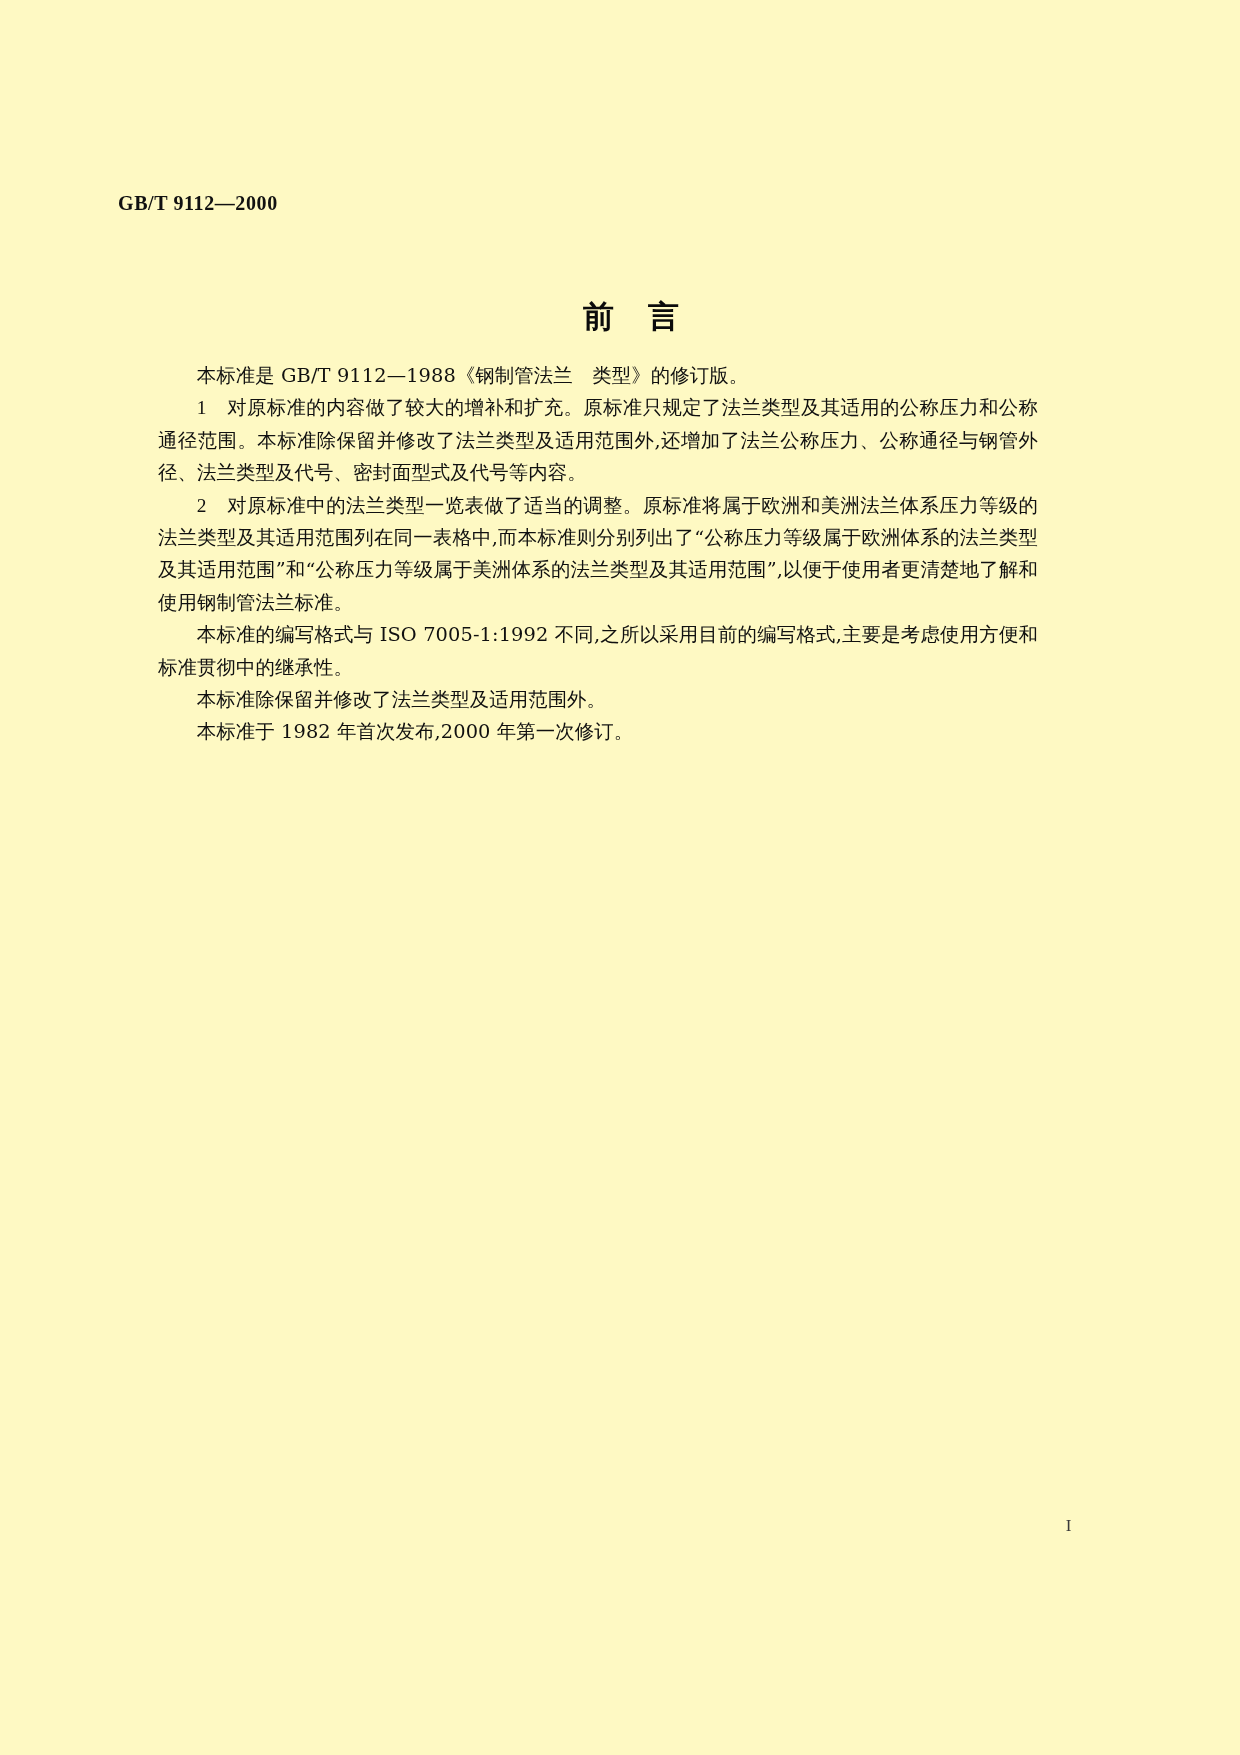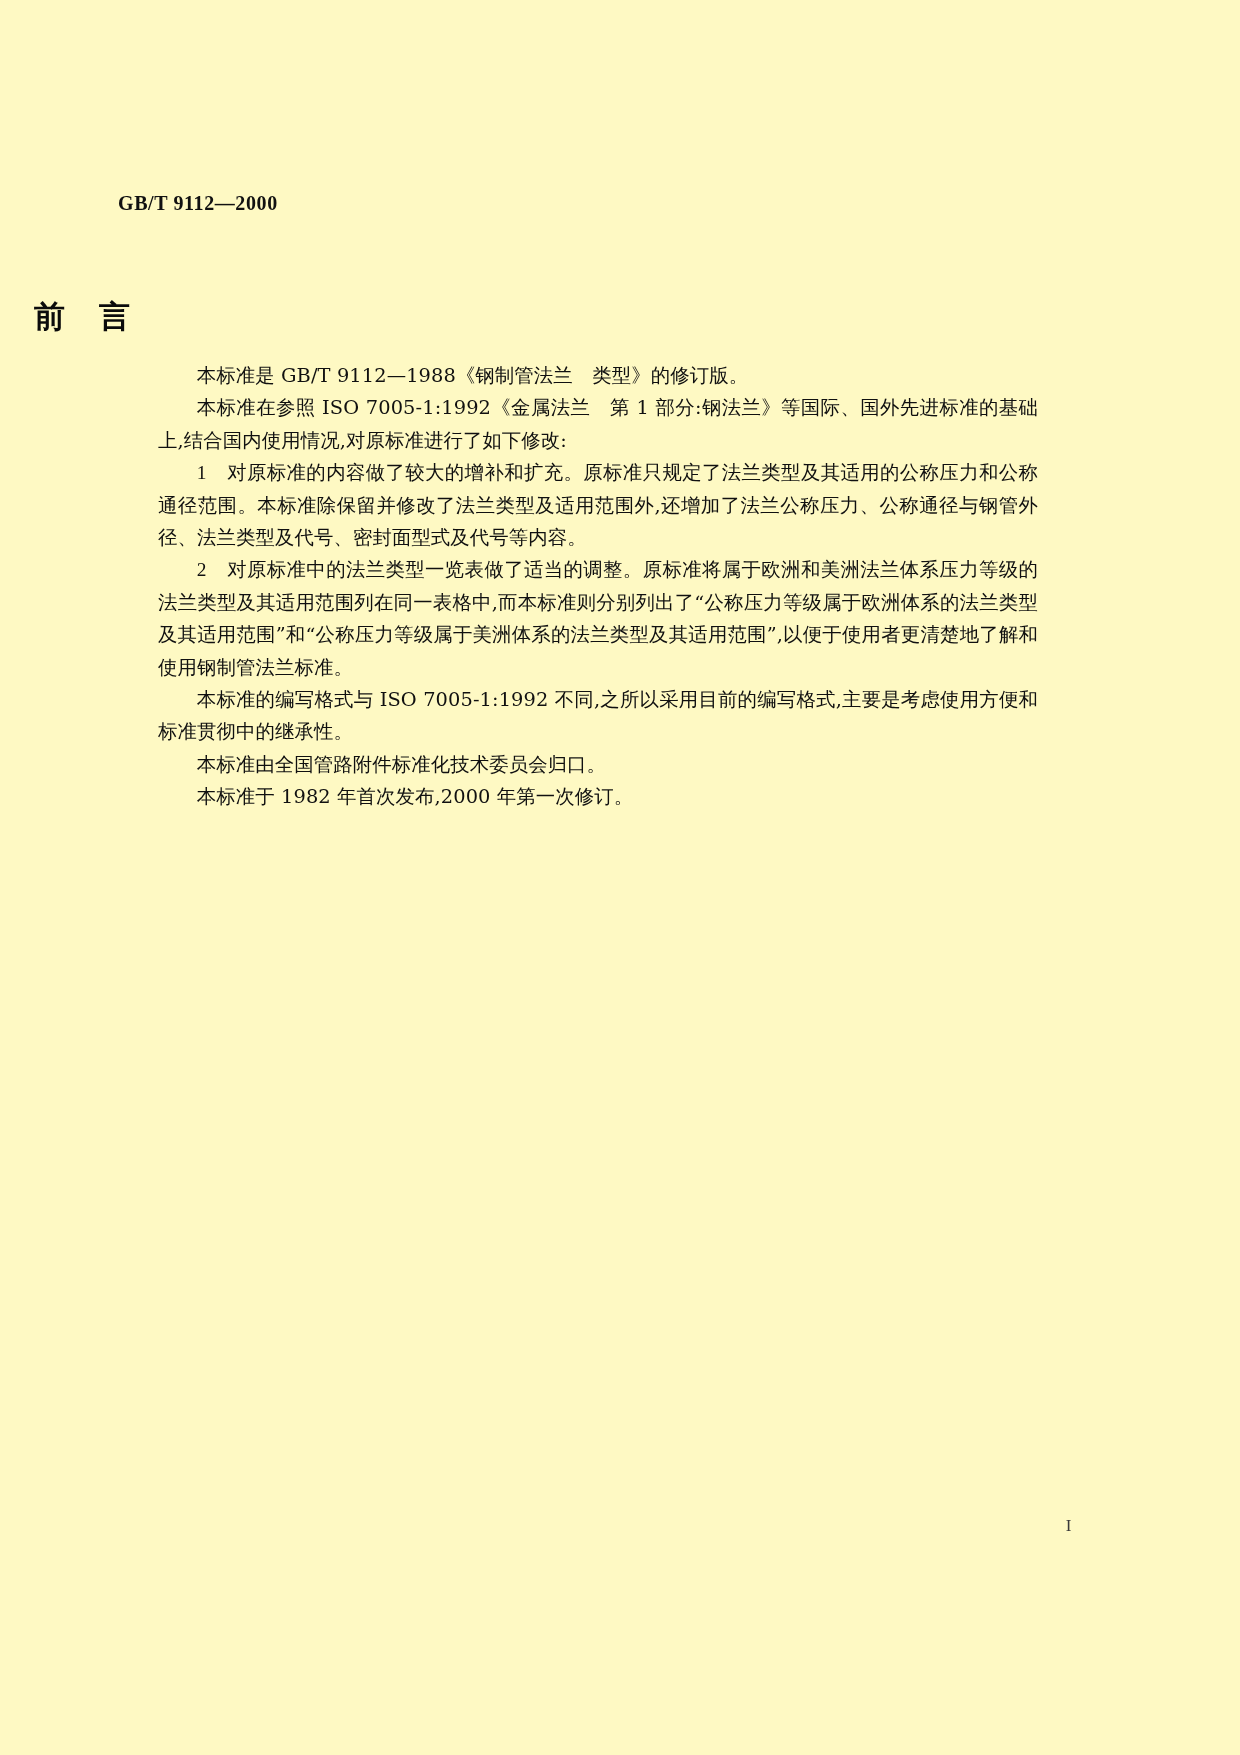--- a/index.html
+++ b/index.html
@@ -34,27 +34,28 @@
     color: #111;
     white-space: nowrap;
   }
 
   
   .doc-title {
     position: absolute;
     left: 0;
     right: 0;
     top: 296px;
-    text-align: left;
+    text-align: center;
     font-family: "DejaVu Serif", "Liberation Serif", serif;
     font-weight: bold;
     font-size: 31px;
     letter-spacing: 34px;
     text-indent: 34px;
     color: #0b0b0b;
+    padding-left: 22px;
   }
 
   
   .body-block {
     position: absolute;
     left: 118px;
     top: 360px;
     width: 880px;
     margin-left: 40px;
   }
@@ -107,34 +108,33 @@
 <div class="page">
 
   <div class="std-header">GB/T 9112—2000</div>
 
   <div class="doc-title">前言</div>
 
   <div class="body-block">
 
     <p class="para indent">本标准是 GB/T 9112—1988《钢制管法兰　类型》的修订版。</p>
 
-    <p class="para indent">本标准在参照 ISO 7005-1:1992《金属法兰　第 1 部分:钢法兰》等国际、国外先进标准的基础上,结合国内使用情况,对原标准进行了如下修改:</p>
 
     <p class="para numbered">
       <span class="num">1</span><span>对原标准的内容做了较大的增补和扩充。原标准只规定了法兰类型及其适用的公称压力和公称通径范围。本标准除保留并修改了法兰类型及适用范围外,还增加了法兰公称压力、公称通径与钢管外径、法兰类型及代号、密封面型式及代号等内容。</span>
     </p>
 
     <p class="para numbered">
       <span class="num">2</span><span>对原标准中的法兰类型一览表做了适当的调整。原标准将属于欧洲和美洲法兰体系压力等级的法兰类型及其适用范围列在同一表格中,而本标准则分别列出了“公称压力等级属于欧洲体系的法兰类型及其适用范围”和“公称压力等级属于美洲体系的法兰类型及其适用范围”,以便于使用者更清楚地了解和使用钢制管法兰标准。</span>
     </p>
 
     <p class="para indent">本标准的编写格式与 ISO 7005-1:1992 不同,之所以采用目前的编写格式,主要是考虑使用方便和标准贯彻中的继承性。</p>
 
 
-    <p class="para indent tight">本标准由全国管路附件标准化技术委员会归口。</p>
+    <p class="para indent tight">本标准除保留并修改了法兰类型及适用范围外。</p>
 
 
 
     <p class="para indent tight">本标准于 1982 年首次发布,2000 年第一次修订。</p>
 
   </div>
 
   <div class="folio">I</div>
 
 </div>

